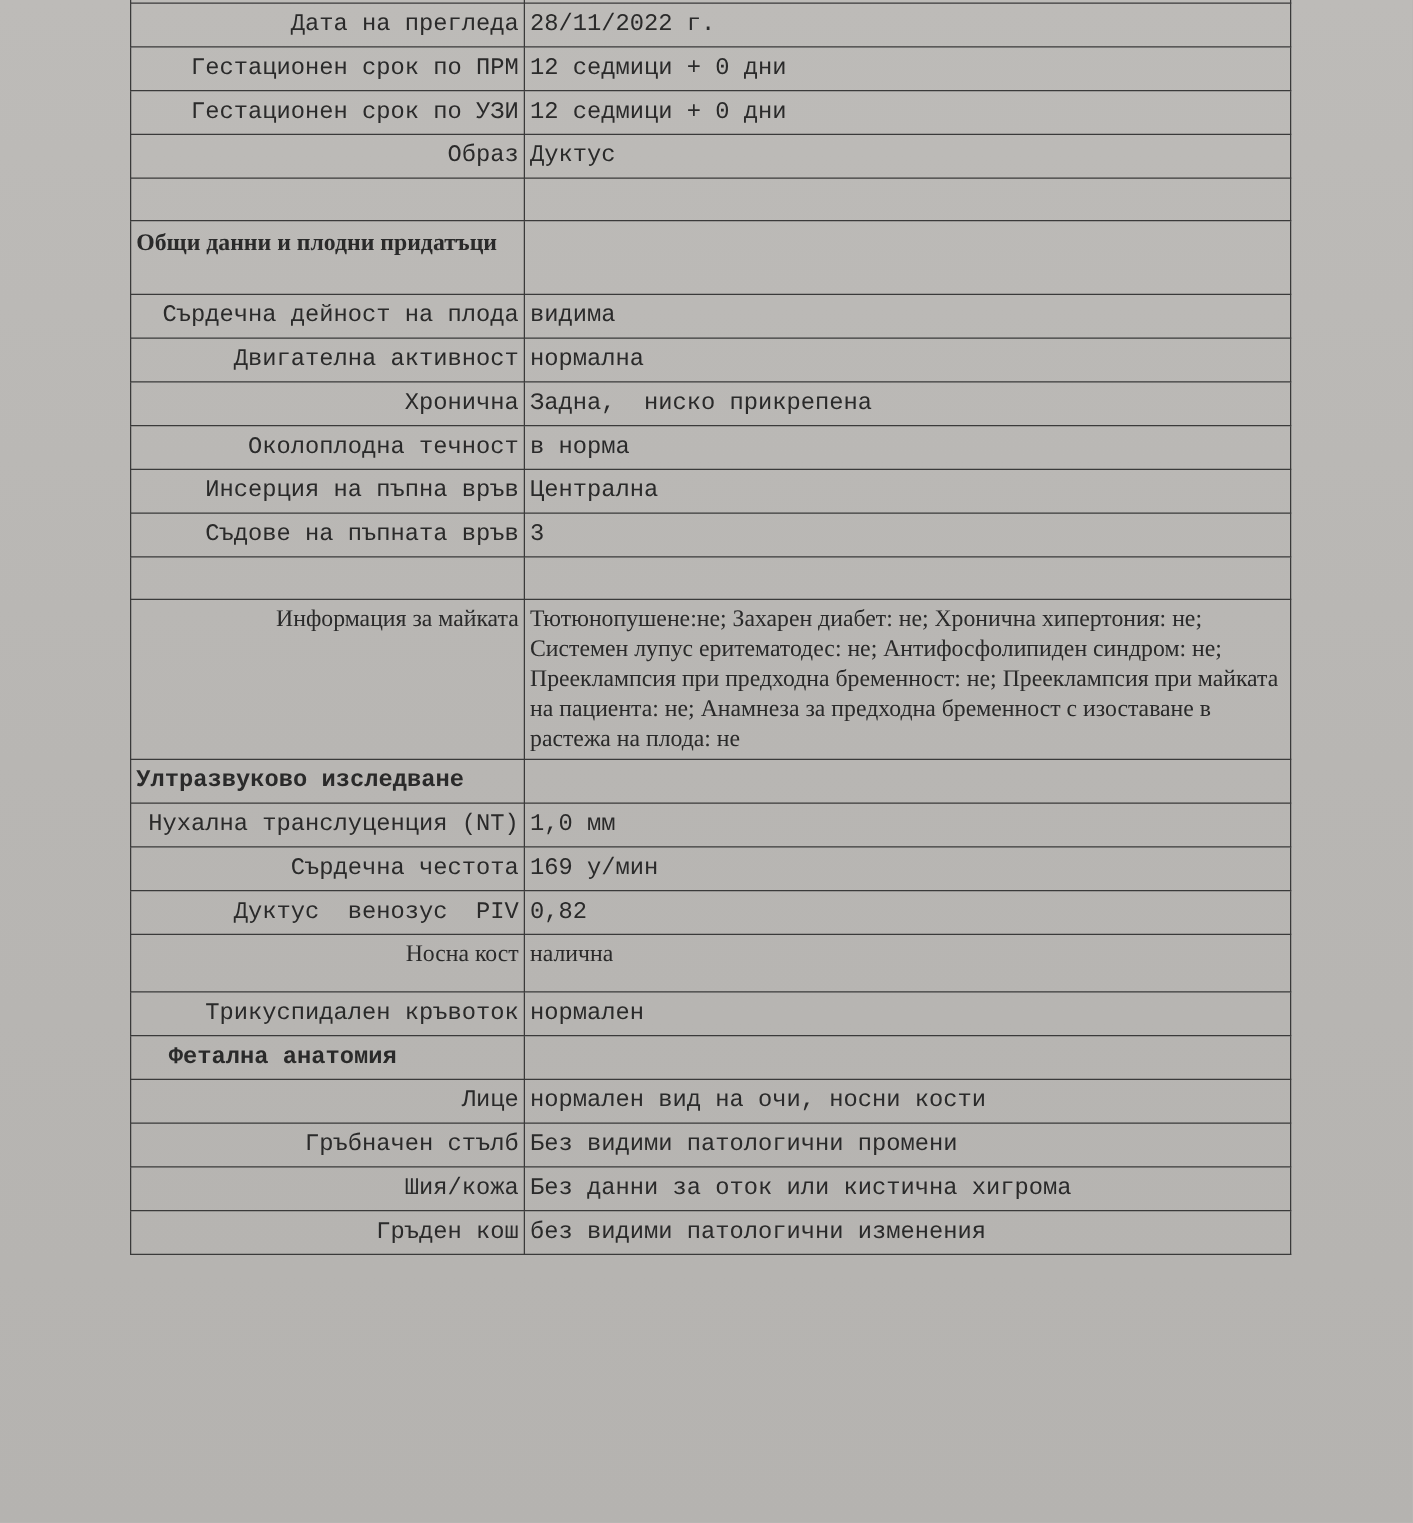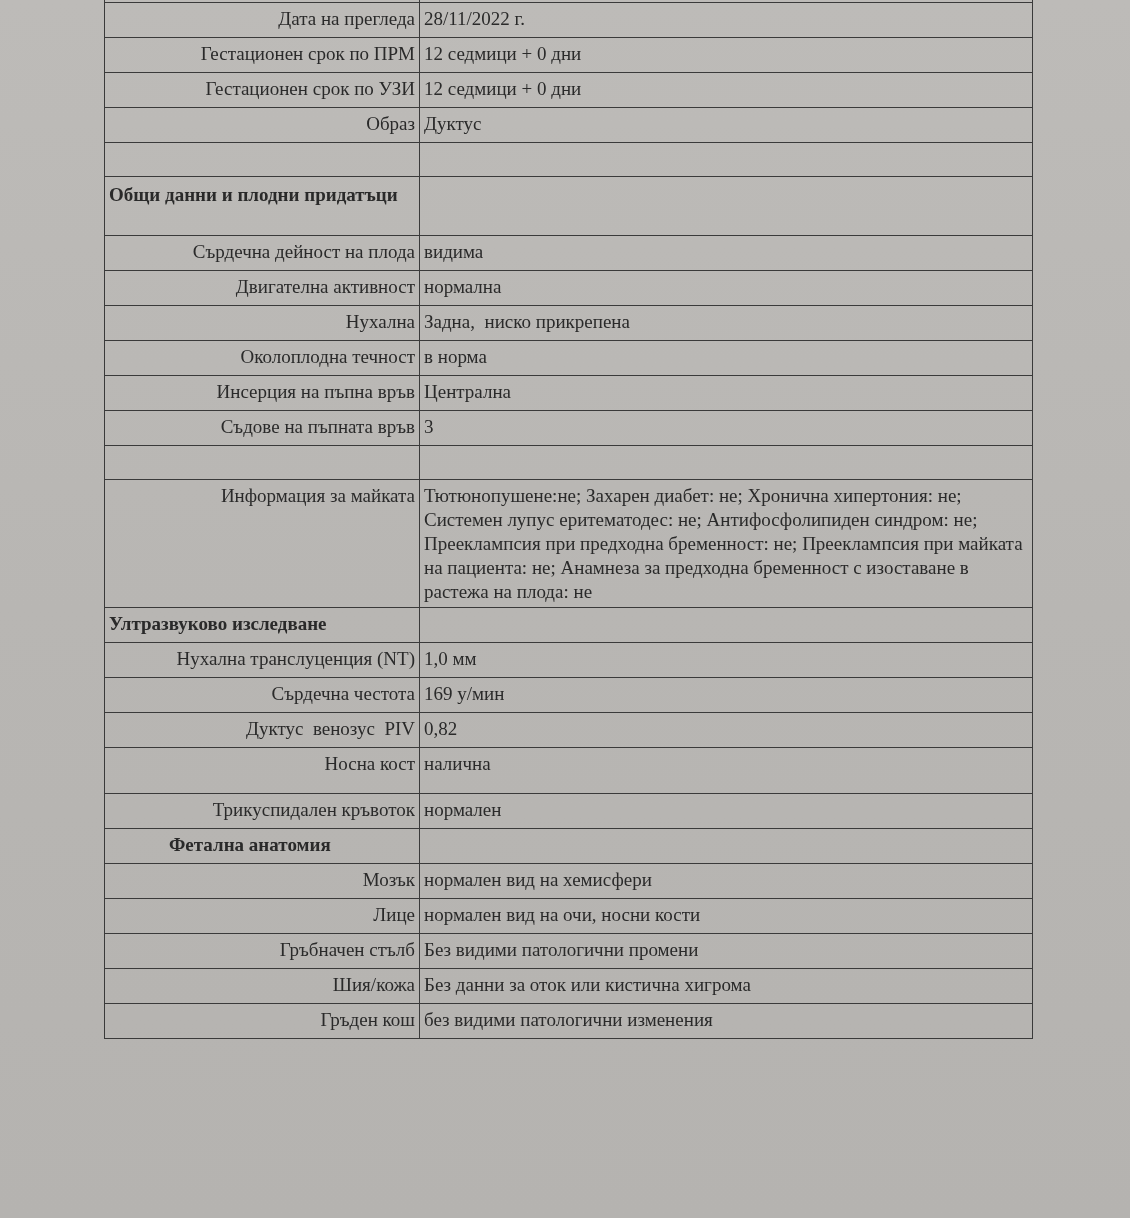--- a/index.html
+++ b/index.html
@@ -24,21 +24,21 @@
   table.report td {
     border: 1.5px solid #3a3a3a;
     padding: 0 4px;
     vertical-align: top;
   }
   td.lbl { width: 306px; text-align: right; }
   td.val { text-align: left; }
   td.sec { text-align: left; font-weight: bold; }
   td.sec-left { text-align: left; font-weight: bold; padding-left: 30px; }
   tr.r { height: 35px; }
-  tr.r td { padding-top: 4px; }
+  tr.r td { padding-top: 4px; font-family: Liberation Mono, monospace; }
   tr.blank { height: 34px; }
   tr.r-tall { height: 46px; }
   tr.r-tall td { padding-top: 4px; }
   .lbl.bold { font-weight: normal; }
   .nt { text-align: left; padding-left: 2px; }
 </style>
 </head>
 <body>
 
 <div class="sheet">
@@ -74,21 +74,21 @@
       </tr>
       <tr class="r">
         <td class="lbl">Сърдечна дейност на плода</td>
         <td class="val">видима</td>
       </tr>
       <tr class="r">
         <td class="lbl">Двигателна активност</td>
         <td class="val">нормална</td>
       </tr>
       <tr class="r">
-        <td class="lbl">Нухална</td>
+        <td class="lbl">Хронична</td>
         <td class="val" style="white-space:pre">Задна,  ниско прикрепена</td>
       </tr>
       <tr class="r">
         <td class="lbl">Околоплодна течност</td>
         <td class="val">в норма</td>
       </tr>
       <tr class="r">
         <td class="lbl">Инсерция на пъпна връв</td>
         <td class="val">Централна</td>
       </tr>
@@ -122,26 +122,22 @@
       </tr>
       <tr class="r-tall">
         <td class="lbl">Носна кост</td>
         <td class="val">налична</td>
       </tr>
       <tr class="r">
         <td class="lbl">Трикуспидален кръвоток</td>
         <td class="val">нормален</td>
       </tr>
       <tr class="r">
-        <td class="sec-left" style="padding-left:64px">Фетална анатомия</td>
+        <td class="sec-left" style="padding-left:30px">Фетална анатомия</td>
         <td class="val"></td>
-      </tr>
-      <tr class="r">
-        <td class="lbl">Мозък</td>
-        <td class="val">нормален вид на хемисфери</td>
       </tr>
       <tr class="r">
         <td class="lbl">Лице</td>
         <td class="val">нормален вид на очи, носни кости</td>
       </tr>
       <tr class="r">
         <td class="lbl">Гръбначен стълб</td>
         <td class="val">Без видими патологични промени</td>
       </tr>
       <tr class="r">

